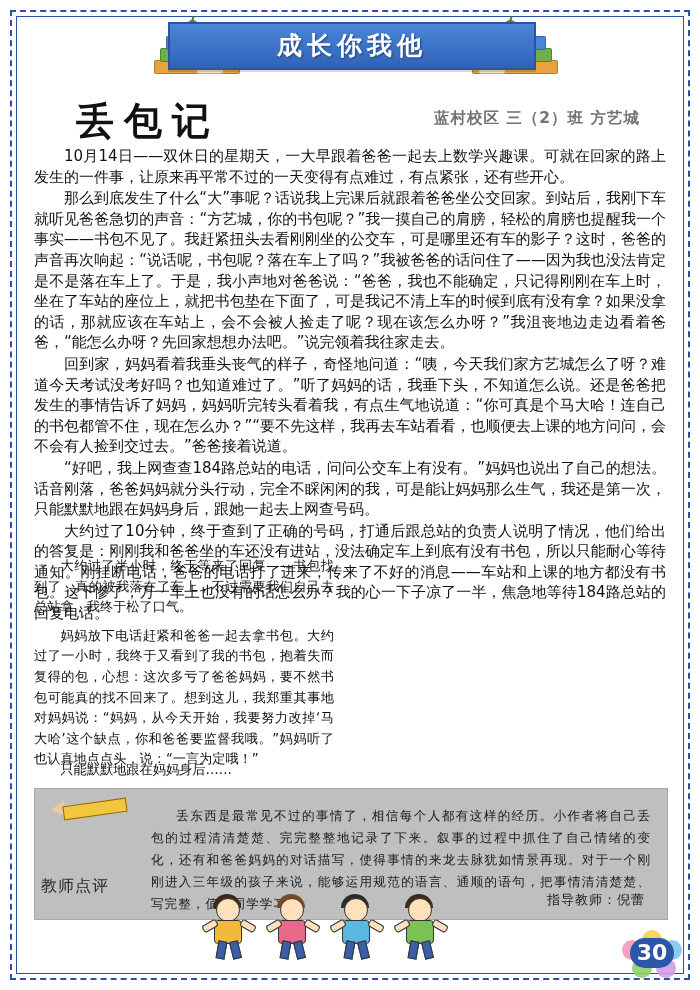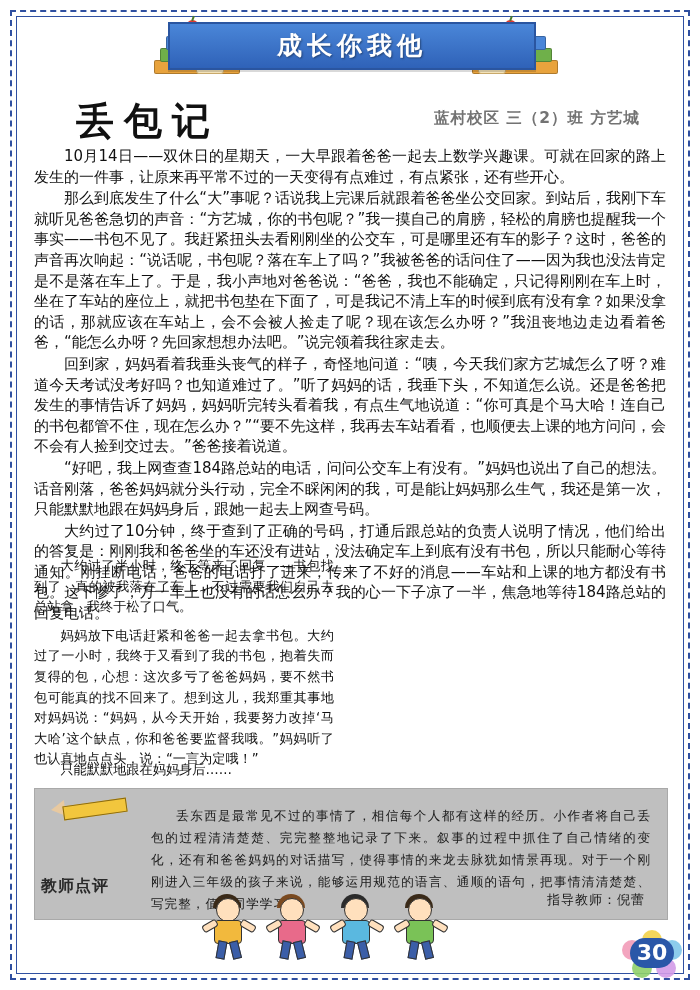--- a/index.html
+++ b/index.html
@@ -326,21 +326,21 @@
     text-justify: inter-ideograph;
     letter-spacing: 1px;
   }
   .comment-text p { margin: 0; text-indent: 2em; }
   .comment-label {
     position: absolute;
     left: 6px; bottom: 6px;
     width: 96px;
     height: 36px;
     font-size: 16px;
-    font-weight: bold;
+    font-weight: normal;
     color: #2a2a2a;
     letter-spacing: 1px;
     line-height: 18px;
     margin-top: 10px;
   }
   .pencil {
     position: absolute;
     left: 14px; top: 6px;
     width: 86px; height: 26px;
   }

